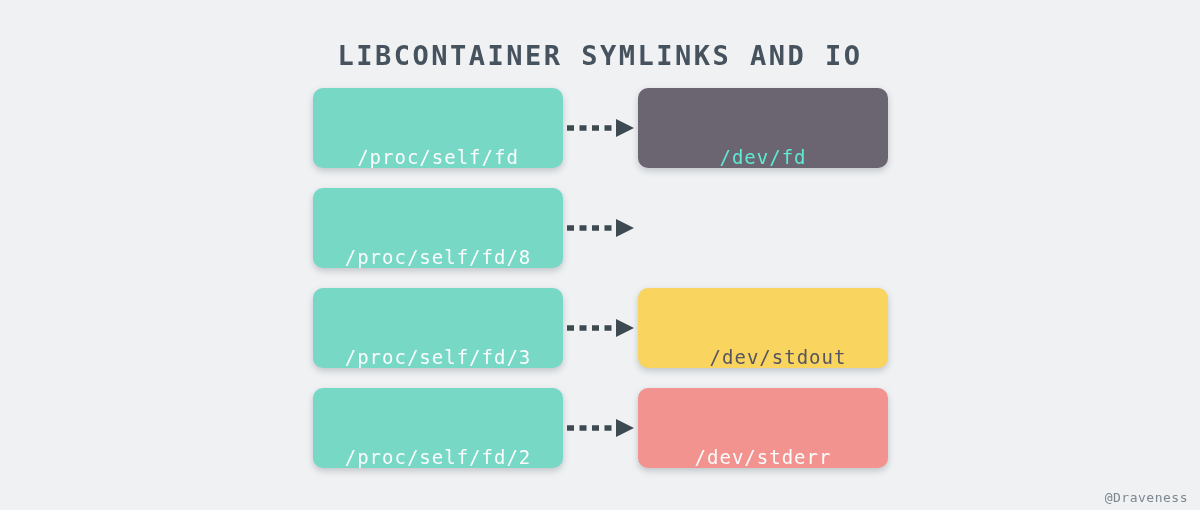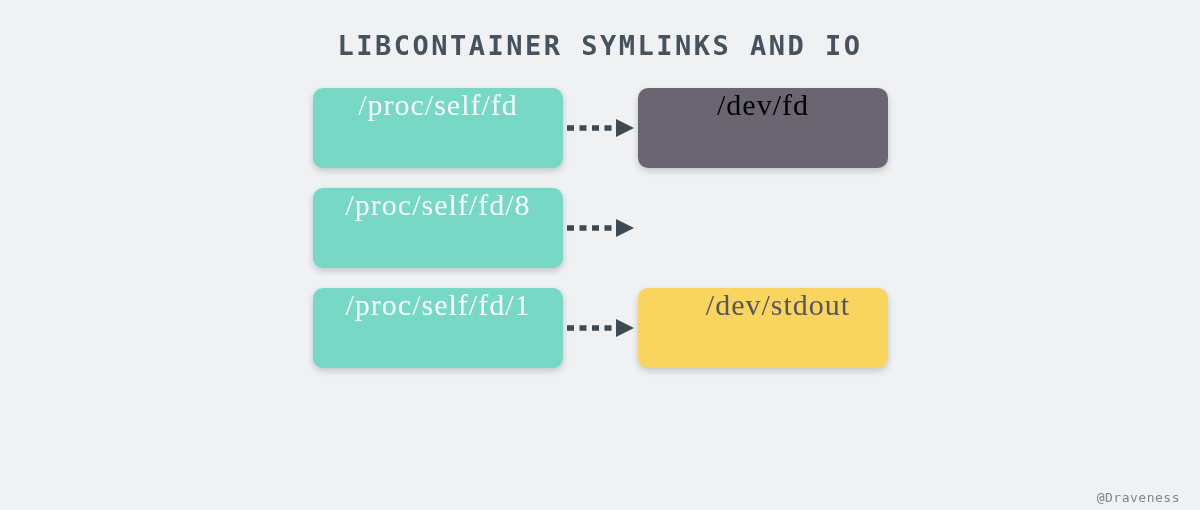--- a/index.html
+++ b/index.html
@@ -13,21 +13,21 @@
 
   .canvas {
     position: relative;
     width: 1200px;
     height: 510px;
     background: var(--bg, #EFF1F3);
   }
 
   .title {
     position: absolute;
-    top: 30px;
+    top: 40px;
     left: 0;
     width: 100%;
     text-align: center;
     font-size: 27px;
     font-weight: bold;
     letter-spacing: 2.5px;
     color: var(--title-color, #46525D);
   }
 
   .rows {
@@ -46,86 +46,97 @@
     width: 100%;
   }
 
   .box {
     position: absolute;
     top: 0;
     width: 250px;
     height: 80px;
     border-radius: 10px;
     display: flex;
-    align-items: flex-start;
+    align-items: flex-end;
     justify-content: center;
-    font-size: 30px;
+    font-size: 19px;
     letter-spacing: 1px;
     box-shadow: 0 3px 6px rgba(90, 100, 110, 0.30);
-    font-family: Liberation Serif, serif;
   }
 
   .box.source { left: 313px; }
   .box.target { left: 638px; }
 
   .arrow {
     position: absolute;
     left: 566px;
     top: 28px;
     width: 70px;
     height: 24px;
     color: var(--arrow-color, #3E4A52);
   }
 
   .watermark {
     position: absolute;
-    right: 20px;
+    right: 12px;
     bottom: 5px;
     font-size: 13px;
     letter-spacing: 0.5px;
     color: var(--watermark-color, #7D8791);
   }
 </style>
 </head>
 <body>
 
 <div class="canvas">
   <div class="title">LIBCONTAINER SYMLINKS AND IO</div>
   <div class="rows">
   <div class="row">
     <div class="box source" style="background: rgb(120, 216, 198); color: rgb(251, 252, 253);">
       <span>/proc/self/fd</span>
     </div>
     <svg class="arrow" viewBox="0 0 70 24" xmlns="http://www.w3.org/2000/svg">
       <line x1="1" y1="12" x2="52" y2="12" stroke="currentColor" stroke-width="5.5" stroke-dasharray="7 5.5"></line>
       <polygon points="50,3 68,12 50,21" fill="currentColor"></polygon>
     </svg>
-    <div class="box target" style="background: rgb(107, 101, 113); color: #000000;">
+    <div class="box target" style="background: rgb(107, 101, 113); color: #5eead4;">
       <span>/dev/fd</span>
     </div>
   </div>
 
   <div class="row">
     <div class="box source" style="background: rgb(120, 216, 198); color: rgb(251, 252, 253);">
       <span>/proc/self/fd/8</span>
     </div>
     <svg class="arrow" viewBox="0 0 70 24" xmlns="http://www.w3.org/2000/svg">
       <line x1="1" y1="12" x2="52" y2="12" stroke="currentColor" stroke-width="5.5" stroke-dasharray="7 5.5"></line>
       <polygon points="50,3 68,12 50,21" fill="currentColor"></polygon>
     </svg>
   </div>
 
   <div class="row">
     <div class="box source" style="background: rgb(120, 216, 198); color: rgb(251, 252, 253);">
-      <span>/proc/self/fd/1</span>
+      <span>/proc/self/fd/3</span>
     </div>
     <svg class="arrow" viewBox="0 0 70 24" xmlns="http://www.w3.org/2000/svg">
       <line x1="1" y1="12" x2="52" y2="12" stroke="currentColor" stroke-width="5.5" stroke-dasharray="7 5.5"></line>
       <polygon points="50,3 68,12 50,21" fill="currentColor"></polygon>
     </svg>
     <div class="box target" style="background: rgb(249, 212, 95); color: rgb(86, 85, 96); padding-left: 30px;">
       <span>/dev/stdout</span>
     </div>
   </div>
 
+  <div class="row">
+    <div class="box source" style="background: rgb(120, 216, 198); color: rgb(251, 252, 253);">
+      <span>/proc/self/fd/2</span>
+    </div>
+    <svg class="arrow" viewBox="0 0 70 24" xmlns="http://www.w3.org/2000/svg">
+      <line x1="1" y1="12" x2="52" y2="12" stroke="currentColor" stroke-width="5.5" stroke-dasharray="7 5.5"></line>
+      <polygon points="50,3 68,12 50,21" fill="currentColor"></polygon>
+    </svg>
+    <div class="box target" style="background: rgb(242, 147, 143); color: rgb(251, 252, 253);">
+      <span>/dev/stderr</span>
+    </div>
+  </div>
 </div>
   <div class="watermark">@Draveness</div>
 </div>
 
 </body></html>

